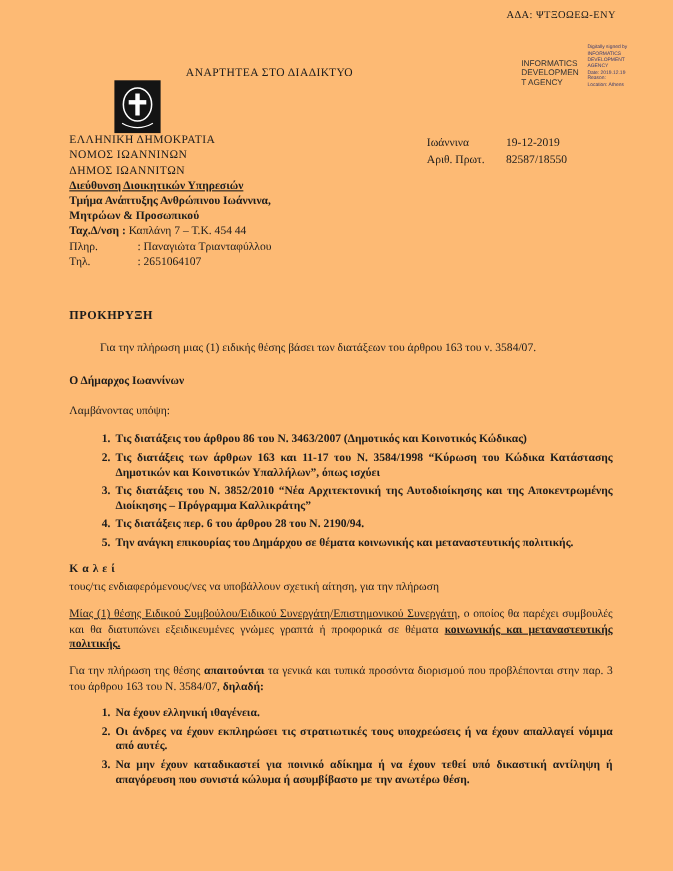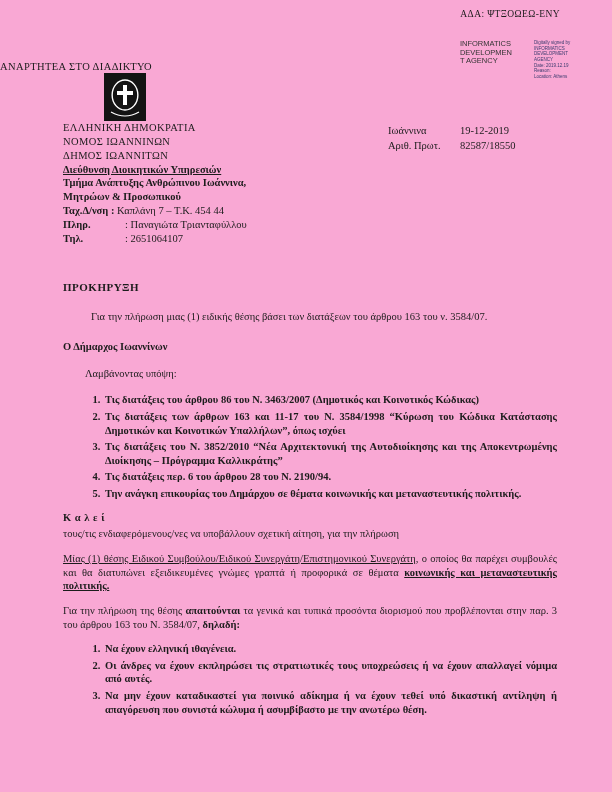--- a/index.html
+++ b/index.html
@@ -1,68 +1,68 @@
 <!DOCTYPE html>
 <html><head>
 <meta charset="utf-8">
 <style>
   html, body { margin:0; padding:0; background:#e8e8e8; }
   .page {
     position:relative;
     width:612px; height:792px;
     margin:0 auto;
-    background:#f9a8d4;
+    background:#fdba74;
     font-family:"Liberation Serif", serif;
     color:#1c1c1c;
     font-size:10.5px;
     line-height:1.3;
     overflow:hidden;
   }
   .ada {
     position:absolute; top:8px; right:52px;
     font-size:9.5px; letter-spacing:0.4px;
   }
   .stamp {
     position:absolute; top:40px; right:26px;
-    display:flex; gap:22px; align-items:flex-start;
+    display:flex; gap:8px; align-items:flex-end;
   }
   .stamp-agency {
     font-family:"Liberation Sans", sans-serif;
     font-size:7.5px; line-height:1.15; color:#333;
     text-transform:uppercase;
   }
   .stamp-details {
     font-family:"Liberation Sans", sans-serif;
     font-size:4.5px; line-height:1.25; color:#3a3a6e;
     width:52px;
   }
   .posting {
     position:absolute; top:60px; left:0; width:490px;
-    text-align:left; font-size:10.5px; letter-spacing:0.3px;
+    text-align:center; font-size:10.5px; letter-spacing:0.3px;
   }
   .emblem { position:absolute; top:72px; left:103px; }
   .sender { position:absolute; top:121px; left:63px; }
   .sender .ln { line-height:1.32; }
   .caps { letter-spacing:0.4px; }
   .b { font-weight:bold; }
   .u { text-decoration:underline; }
   .kv { display:flex; }
-  .kv .k { font-weight:bold; width:62px; flex:0 0 auto; }
+  .kv .k { font-weight:normal; width:62px; flex:0 0 auto; }
   .dateblock { position:absolute; top:123px; left:388px; }
   .dateblock .row { display:flex; line-height:1.45; }
   .dateblock .dk { width:72px; flex:0 0 auto; }
   .content {
     position:absolute; top:280px; left:63px; width:494px;
   }
   .center { text-align:left; }
   .just { text-align:justify; }
   .title { font-weight:bold; font-size:11px; letter-spacing:0.5px; margin-bottom:16px; }
   .intro { margin:0 28px 16px 28px; }
   .mayor { font-weight:bold; margin-bottom:13px; }
-  .considering { margin-bottom:13px;margin-left:22px; }
+  .considering { margin-bottom:13px; }
   ol { margin:0 0 10px 0; padding-left:40px;font-weight:bold; }
   ol li { margin-bottom:3px; text-align:justify; padding-left:2px; }
   .kalei { font-weight:bold; margin-bottom:3px; letter-spacing:0.5px; }
   .calls-line { margin-bottom:11px; }
   .para { margin-bottom:11px; }
 </style>
 </head>
 <body>
 
 <div class="page">

